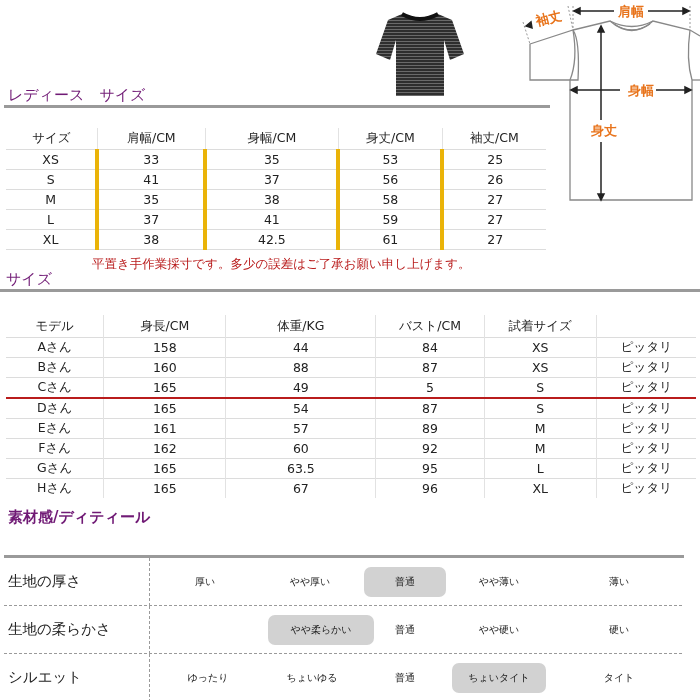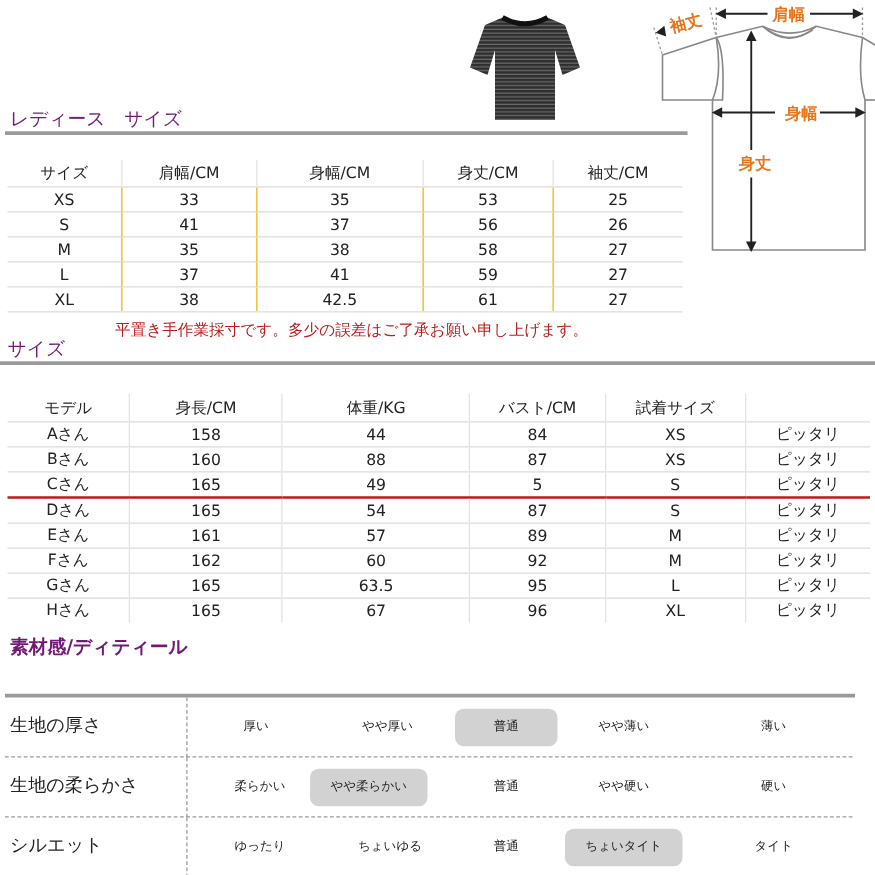--- a/index.html
+++ b/index.html
@@ -13,21 +13,21 @@
   #diagram { left:500px; top:0px; width:200px; height:205px; }
 
   .section-title { font-size:15px; color:#701a75; }
   .rule { height:3px; background:#9a9a9a; }
 
   table { border-collapse:collapse; }
   td, th { font-weight:normal; text-align:center; font-size:12.5px; color:#222; padding:0; }
 
   #ladies-table { left:6px; top:128px; width:540px; }
   #ladies-table th { height:21px; border-left:1px solid #e2e2e2; }
-  #ladies-table td { height:19px; border-left:1px solid #eab308; border-top:1px solid #dcdcdc; }
+  #ladies-table td { height:19px; border-left:4px solid #eab308; border-top:1px solid #dcdcdc; }
   #ladies-table tr > *:first-child { border-left:none; }
 
   #note { left:92px; top:256px; font-size:12.5px; color:#b91c1c; }
 
   #model-table { left:6px; top:315px; width:690px; }
   #model-table th { height:22px; border-left:1px solid #e2e2e2; }
   #model-table td { height:19px; border-left:1px solid #e2e2e2; border-top:1px solid #dcdcdc; }
   #model-table tr > *:first-child { border-left:none; }
   #model-table tr.thick td { border-top:2px solid #b91c1c; }
 
@@ -231,22 +231,21 @@
     <span class="divider"></span>
     <span class="opt" style="left:164px;width:74px">厚い</span>
     <span class="opt" style="left:262px;width:88px">やや厚い</span>
     <span class="opt sel" style="left:360px;width:82px">普通</span>
     <span class="opt" style="left:452px;width:86px">やや薄い</span>
     <span class="opt" style="left:578px;width:74px">薄い</span>
   </div>
   <div class="feel-row">
     <span class="label">生地の柔らかさ</span>
     <span class="divider"></span>
-    <span class="opt" style="left:164px;width:80px">柔らかい</span>
-    <span class="opt sel" style="left:244px;width:94px">やや柔らかい</span>
+    <span class="opt sel" style="left:264px;width:106px">やや柔らかい</span>
     <span class="opt" style="left:360px;width:82px">普通</span>
     <span class="opt" style="left:452px;width:86px">やや硬い</span>
     <span class="opt" style="left:578px;width:74px">硬い</span>
   </div>
   <div class="feel-row">
     <span class="label">シルエット</span>
     <span class="divider"></span>
     <span class="opt" style="left:164px;width:80px">ゆったり</span>
     <span class="opt" style="left:262px;width:92px">ちょいゆる</span>
     <span class="opt" style="left:360px;width:82px">普通</span>

